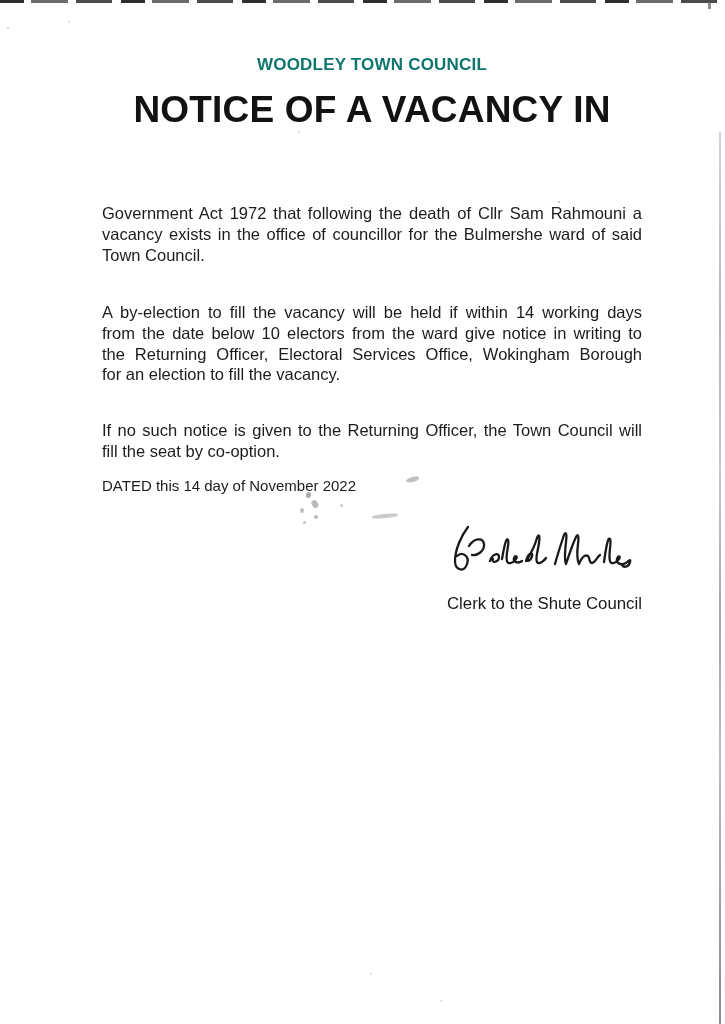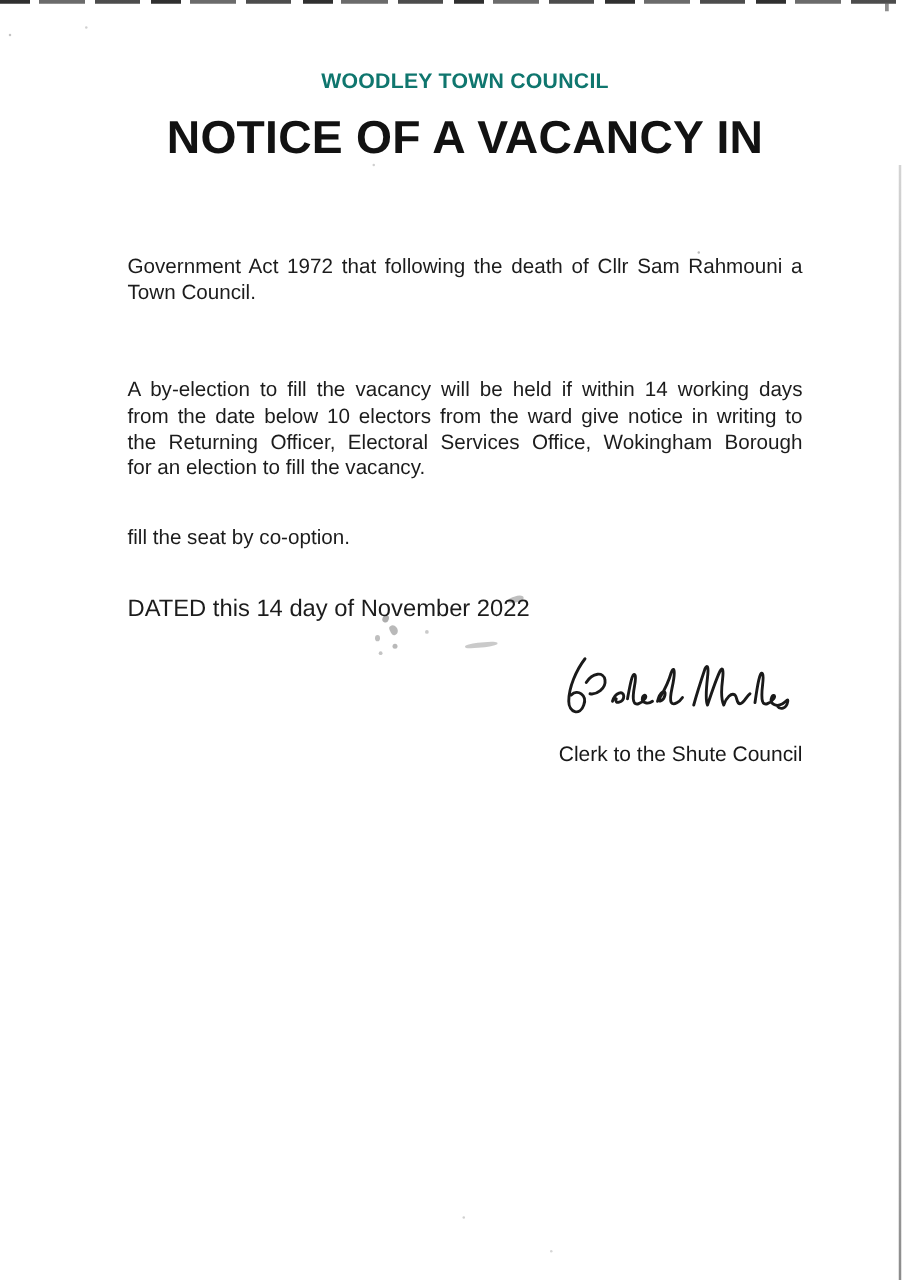--- a/index.html
+++ b/index.html
@@ -51,21 +51,21 @@
     color:#121212; letter-spacing:.2px;
   }
 
   .para { position:absolute; left:0; width:540px; font-size:16.5px; line-height:20.8px; }
   .para .line { text-align:justify; text-align-last:justify; white-space:normal; }
   .para .line.last { text-align-last:left; }
   .p1 { top:203px; }
   .p2 { top:302px; }
   .p3 { top:420px; }
 
-  .dated-line { position:absolute; left:0; top:477px; font-size:19px; }
+  .dated-line { position:absolute; left:0; top:477px; font-size:15px; }
 
   .signature-svg { position:absolute; left:438px; top:520px; }
   .signature-svg path { stroke:#1a1a1a; stroke-width:2.3; fill:none;
     stroke-linecap:round; stroke-linejoin:round; }
 
   .clerk-title { position:absolute; left:447px; top:594px; font-size:16.8px; color:#191919; }
 </style>
 </head>
 <body>
 
@@ -93,29 +93,31 @@
   <div class="content">
 
     <div class="org-title">WOODLEY TOWN COUNCIL</div>
 
     <div class="main-title">
       <div>NOTICE OF A VACANCY IN</div>
     </div>
 
     <div class="para p1">
         <div class="line">Government Act 1972 that following the death of Cllr Sam Rahmouni a</div>
+        <div class="line">vacancy exists in the office of councillor for the Bulmershe ward of said</div>
         <div class="line last">Town Council.</div>
       </div>
     <div class="para p2">
         <div class="line">A by-election to fill the vacancy will be held if within 14 working days</div>
         <div class="line">from the date below 10 electors from the ward give notice in writing to</div>
         <div class="line">the Returning Officer, Electoral Services Office, Wokingham Borough</div>
         <div class="line last">for an election to fill the vacancy.</div>
       </div>
     <div class="para p3">
+        <div class="line">If no such notice is given to the Returning Officer, the Town Council will</div>
         <div class="line last">fill the seat by co-option.</div>
       </div>
 
     <div class="dated-line">DATED this 14 day of November 2022</div>
   </div>
 
   <svg class="signature-svg" width="200" height="64" viewBox="0 0 200 64" role="img" aria-label="Deborah Mander">
 
     <path d="M30,7 C23,16 17,30 17,41 C17,50 26,53 29,44 C32,36 24,31 19,36"></path>
     <path d="M31,26 C36,18 45,17 46,24 C47,31 39,36 34,35"></path>

